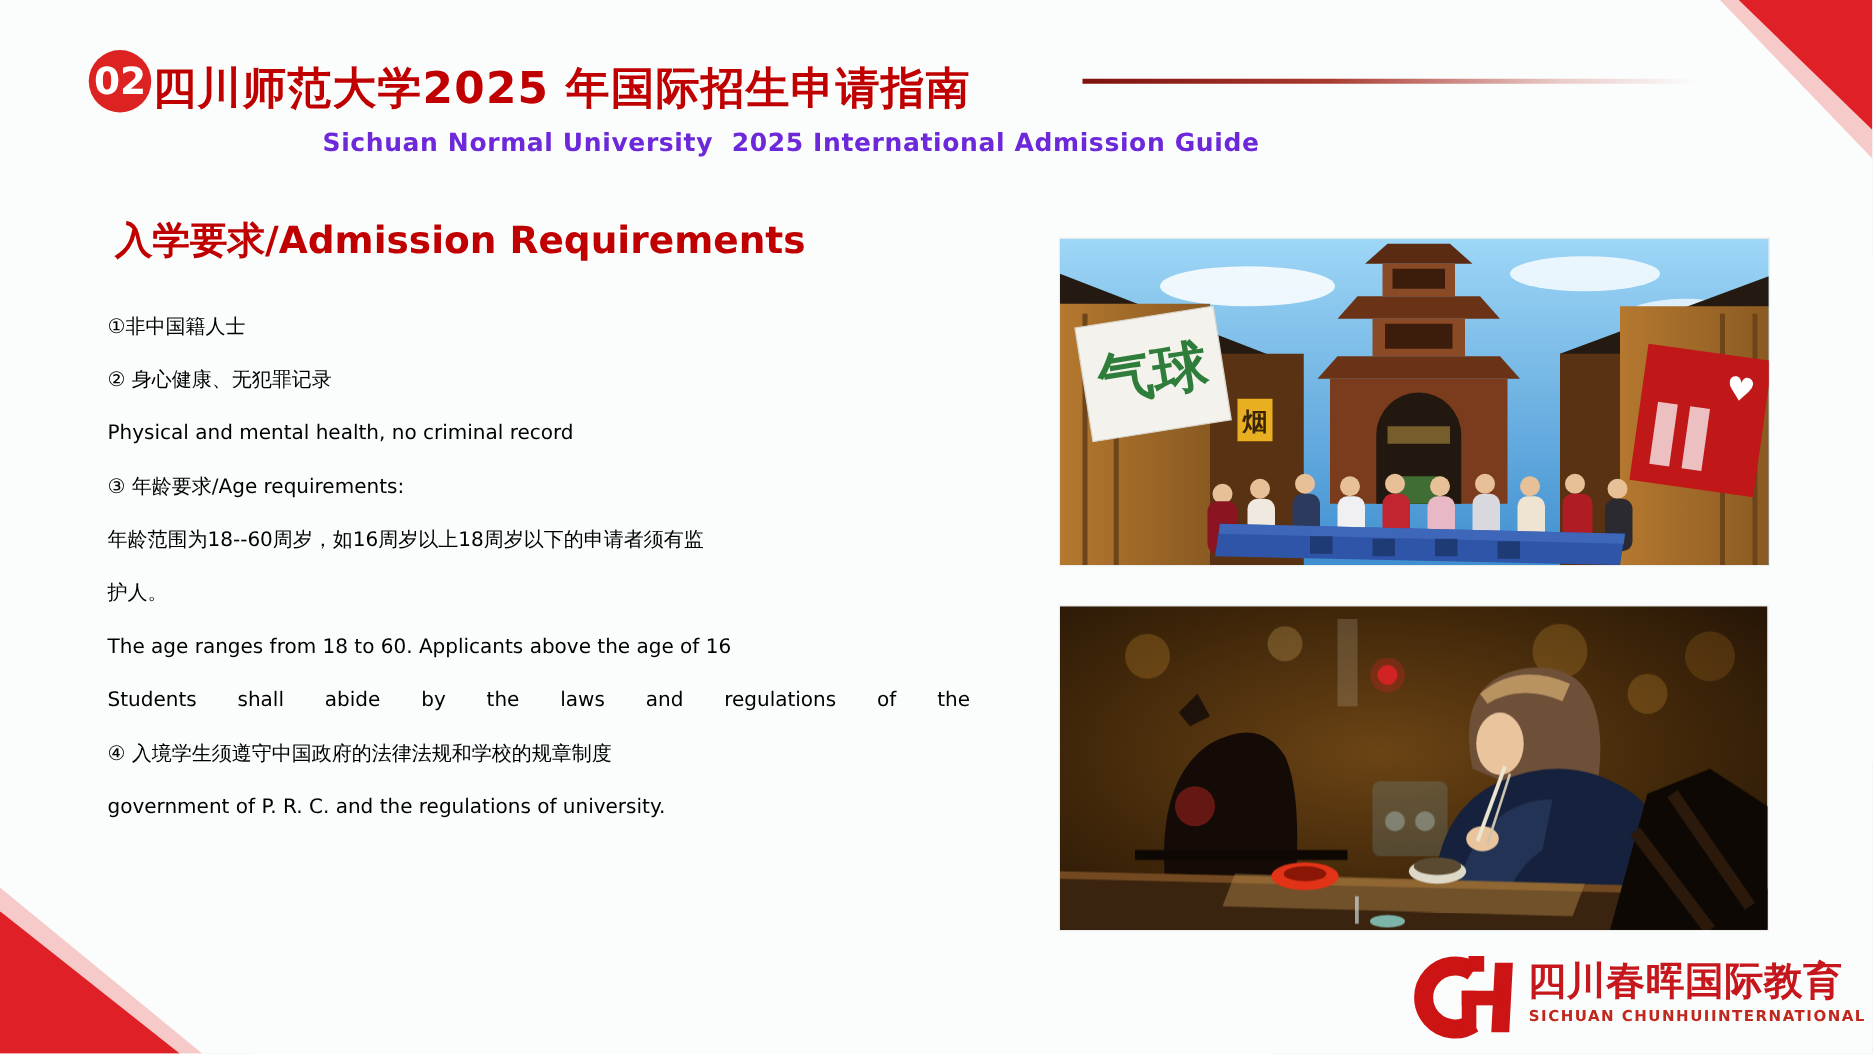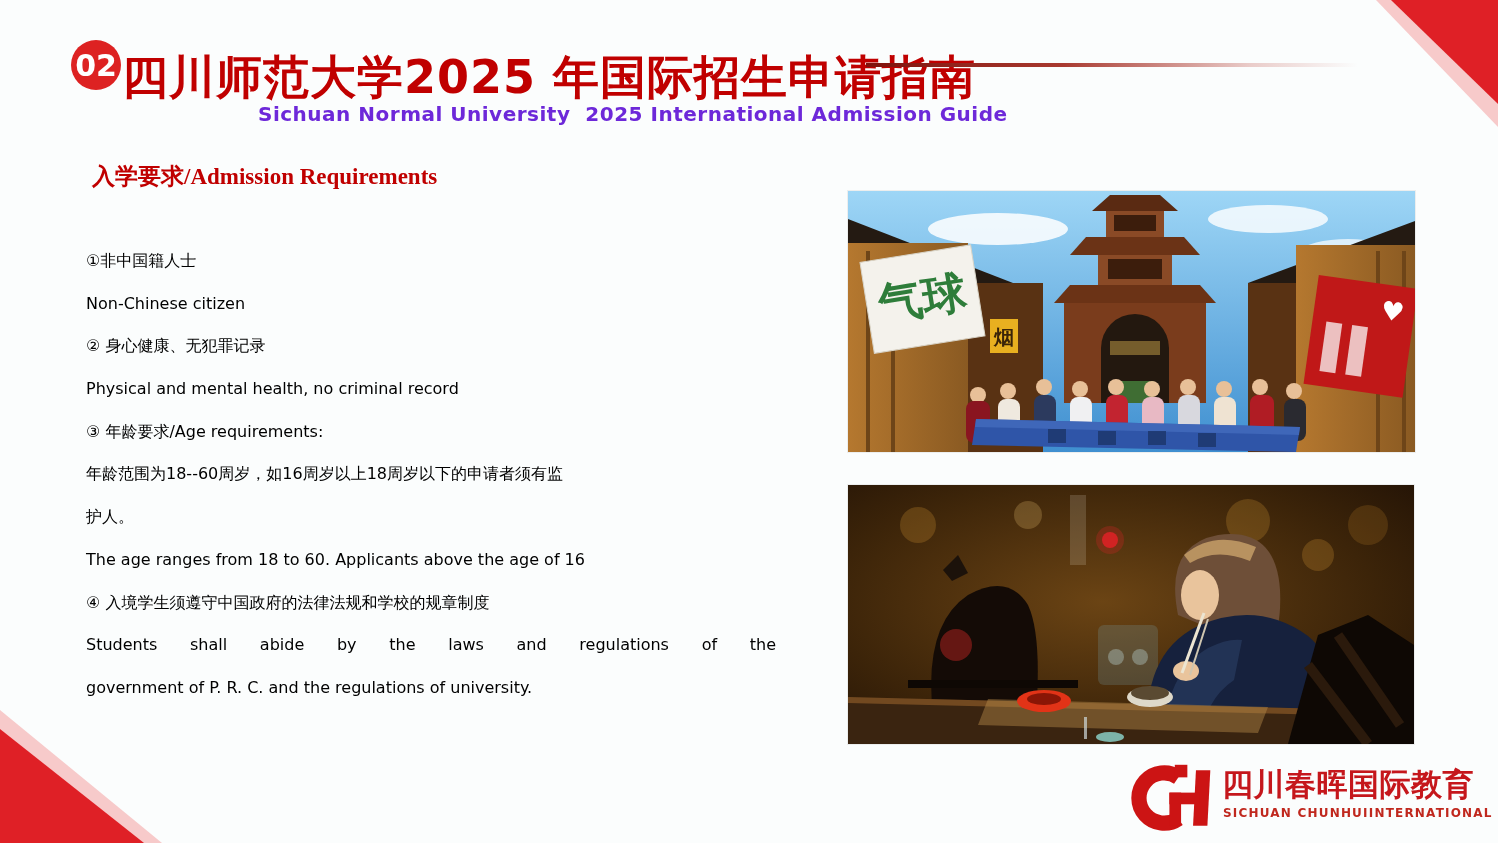--- a/index.html
+++ b/index.html
@@ -13,29 +13,29 @@
           clip-path:polygon(0 0,100% 0,100% 100%);}
   .bl-pink{position:absolute;left:0;bottom:0;width:162px;height:133px;background:#f7caca;
            clip-path:polygon(0 0,0 100%,100% 100%);}
   .bl-red{position:absolute;left:0;bottom:0;width:144px;height:114px;background:#df2026;
           clip-path:polygon(0 0,0 100%,100% 100%);}
 
   
   .badge{position:absolute;left:56px;top:40px;width:50px;height:50px;border-radius:50%;
          background:#dd2222;color:#fff;font-size:30px;font-weight:bold;
          display:flex;align-items:center;justify-content:center;margin-left:15px;}
-  .title{position:absolute;left:122px;top:47px;font-size:46px;font-weight:800;color:#c00000;
+  .title{position:absolute;left:122px;top:47px;font-size:35px;font-weight:800;color:#c00000;
          letter-spacing:1px;white-space:pre;}
   .divider{position:absolute;left:866px;top:63px;width:492px;height:4px;
            background:linear-gradient(to right,#7e120c,#a93a30 40%,rgba(201,112,104,0.35) 78%,rgba(201,112,104,0));}
   .subtitle{position:absolute;left:258px;top:102px;font-size:20px;font-weight:700;color:#6d28d9;
             letter-spacing:0.5px;white-space:pre;}
 
   
-  .heading{position:absolute;left:92px;top:161px;font-size:23px;font-weight:800;color:#c00000;font-family:Liberation Serif, serif;}
+  .heading{position:absolute;left:92px;top:172px;font-size:30px;font-weight:800;color:#c00000;}
 
   .req{position:absolute;left:86px;top:240px;width:690px;font-size:16px;color:#000000;}
   .req .line{height:42.7px;line-height:42.7px;white-space:pre;}
   .req .line.justify{white-space:normal;text-align:justify;text-align-last:justify;}
 
   
   .photo{position:absolute;box-shadow:0 0 0 1px rgba(0,0,0,0.06);}
   .photo1{left:848px;top:191px;width:567px;height:261px;}
   .photo2{left:848px;top:485px;width:566px;height:259px;}
   .photo svg{display:block;}
@@ -59,29 +59,28 @@
 
   <div class="badge">02</div>
   <div class="title">四川师范大学2025 年国际招生申请指南</div>
   <div class="divider"></div>
   <div class="subtitle">Sichuan Normal University  2025 International Admission Guide</div>
 
   <div class="heading">入学要求/Admission Requirements</div>
 
   <div class="req">
     <div class="line">①非中国籍人士</div>
-    <div class="line">Non-Chinese citizen</div>
     <div class="line">② 身心健康、无犯罪记录</div>
     <div class="line">Physical and mental health, no criminal record</div>
     <div class="line">③ 年龄要求/Age requirements:</div>
     <div class="line">年龄范围为18--60周岁，如16周岁以上18周岁以下的申请者须有监</div>
     <div class="line">护人。</div>
     <div class="line">The age ranges from 18 to 60. Applicants above the age of 16</div>
+    <div class="line justify">Students shall abide by the laws and regulations of the</div>
     <div class="line">④ 入境学生须遵守中国政府的法律法规和学校的规章制度</div>
-    <div class="line justify">Students shall abide by the laws and regulations of the</div>
     <div class="line">government of P. R. C. and the regulations of university.</div>
   </div>
 
   <div class="photo photo1">
     <svg width="567" height="261" viewBox="0 0 567 261">
       <defs>
         <linearGradient id="sky" x1="0" y1="0" x2="0" y2="1">
           <stop offset="0" stop-color="#9ed6f6"></stop>
             <stop offset="1" stop-color="#3f8fd0"></stop>
         </linearGradient>

